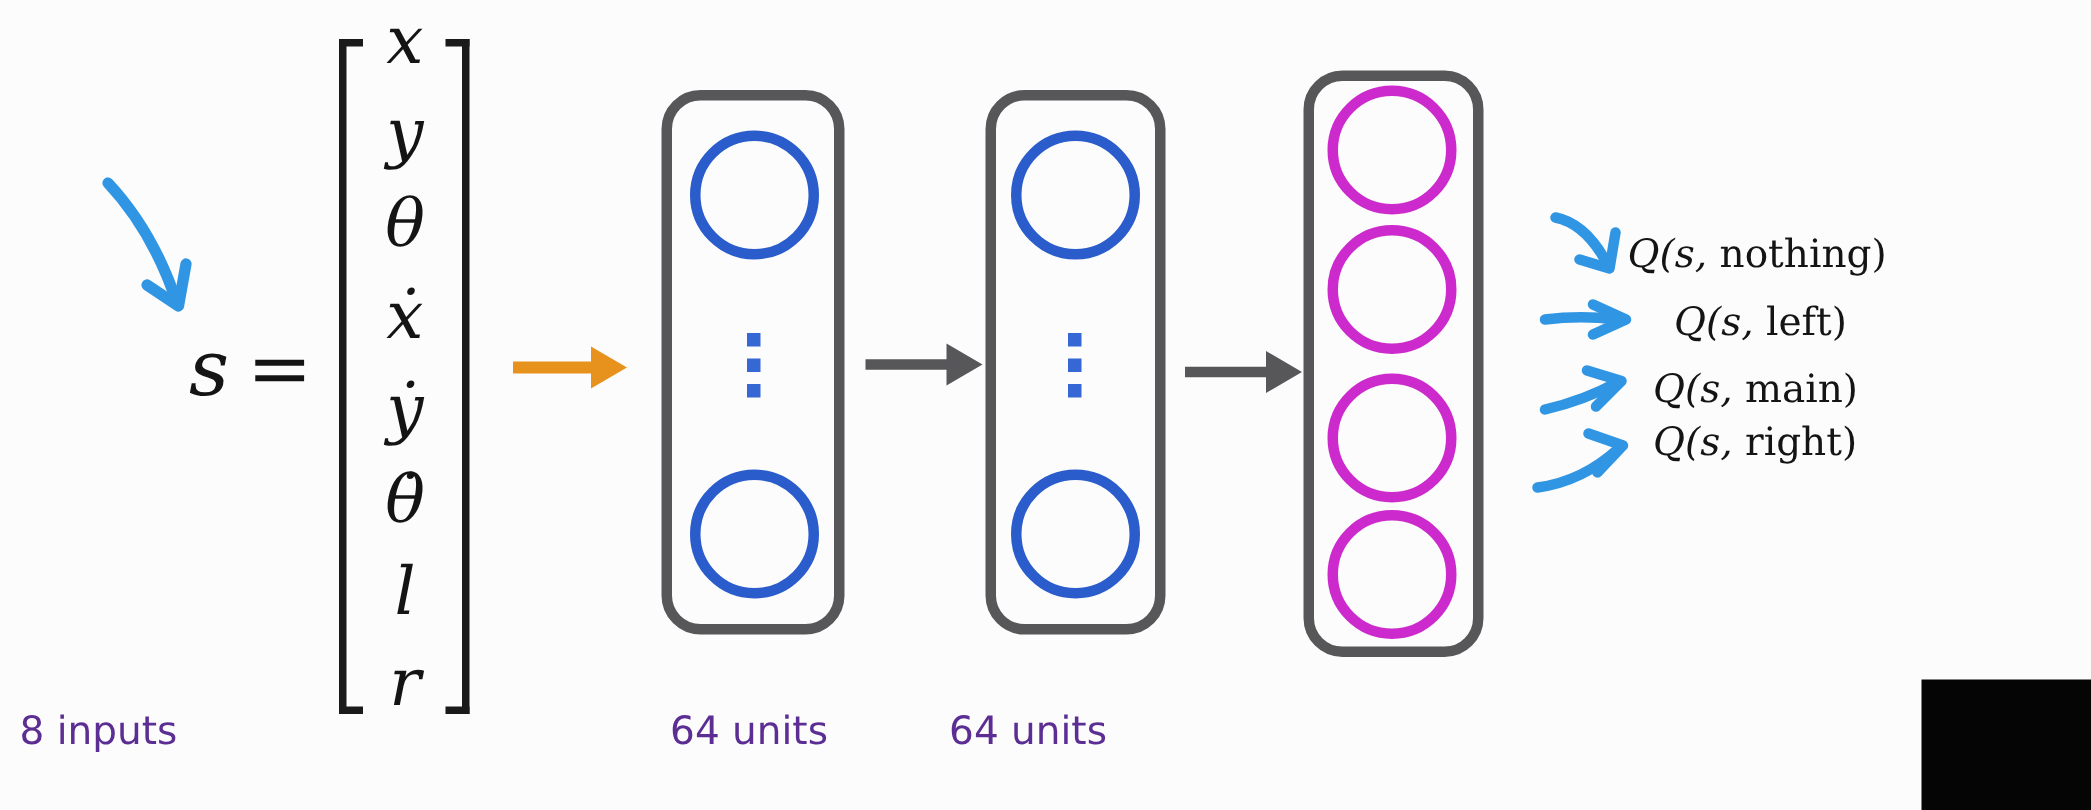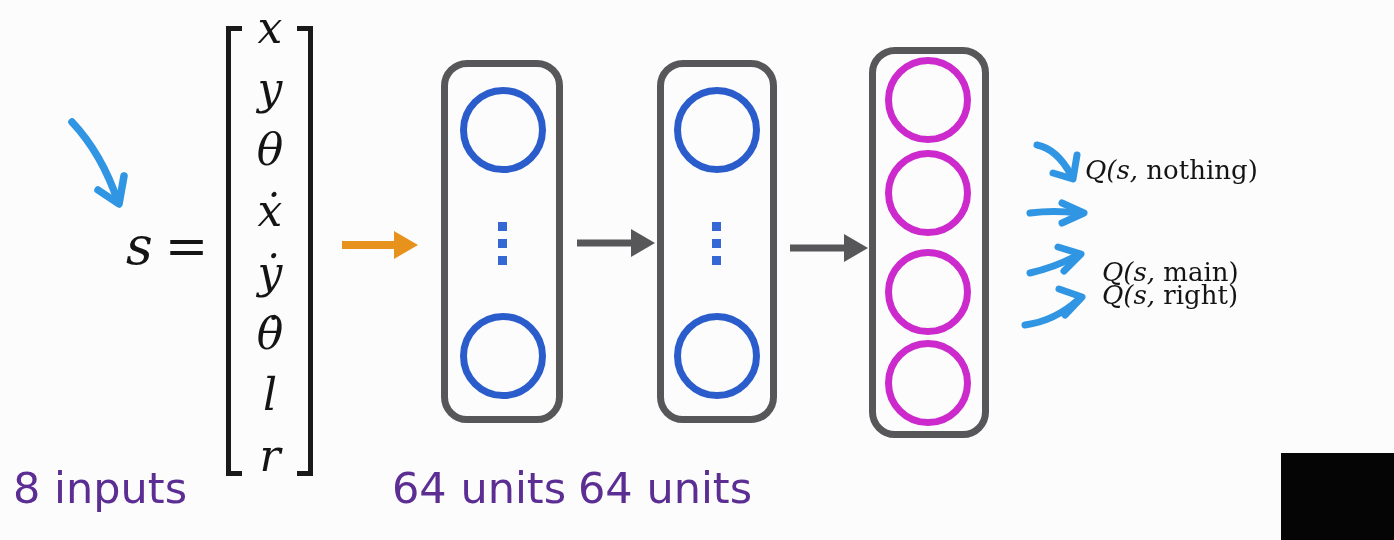--- a/index.html
+++ b/index.html
@@ -33,21 +33,21 @@
 
   
   .node { width:86px; height:86px; border-radius:50%; box-sizing:border-box; border:7px solid #2a5ccb; }
   .node.magenta { border-color:#cc2acc; }
 
   
   .dots { display:flex; flex-direction:column; gap:8px; }
   .dot  { width:9px; height:9px; background:#3568d4; }
 
   
-  .plabel { color:#5c2e94; font-size:43px; line-height:44px; white-space:nowrap; }
+  .plabel { color:#5c2e94; font-size:26px; line-height:44px; white-space:nowrap; }
   .center160 { width:160px; text-align:right; }
 
   
   .qrow { font-size:26px; line-height:36px; white-space:nowrap; color:#141414;
           font-family:"DejaVu Serif","Liberation Serif",serif; }
   .qrow .qi { font-style:italic; }
   .qrow .qa { font-style:normal; }
 
   
   .blackbox { left:1281px; top:453px; width:113px; height:87px; background:#050505; }
@@ -138,21 +138,24 @@
     <path d="M32 6 L55 13 L38 30" fill="none" stroke="#3096e3" stroke-width="7" stroke-linecap="round" stroke-linejoin="round"></path>
   </svg>
   <svg class="abs" style="left:1021px; top:281px;" width="74" height="54" viewBox="0 0 74 54">
     <path d="M4 44 Q34 40 58 18" fill="none" stroke="#3096e3" stroke-width="7" stroke-linecap="round"></path>
     <path d="M38 8 L61 16 L44 34" fill="none" stroke="#3096e3" stroke-width="7" stroke-linecap="round" stroke-linejoin="round"></path>
   </svg>
 
   <div class="abs qrow" style="left:1085px; top:152px;">
     <span class="qi">Q(s,</span><span class="qa"> nothing)</span>
   </div>
-  <div class="abs qrow" style="left:1102px; top:242px;margin-top:12px;">
+  <div class="abs qrow" style="left:1116px; top:197px;">
+    <span class="qi">Q(s,</span><span class="qa"> left)</span>
+  </div>
+  <div class="abs qrow" style="left:1102px; top:242px;">
     <span class="qi">Q(s,</span><span class="qa"> main)</span>
   </div>
   <div class="abs qrow" style="left:1102px; top:277px;">
     <span class="qi">Q(s,</span><span class="qa"> right)</span>
   </div>
 
   <div class="abs blackbox"></div>
 
 </div>
 

